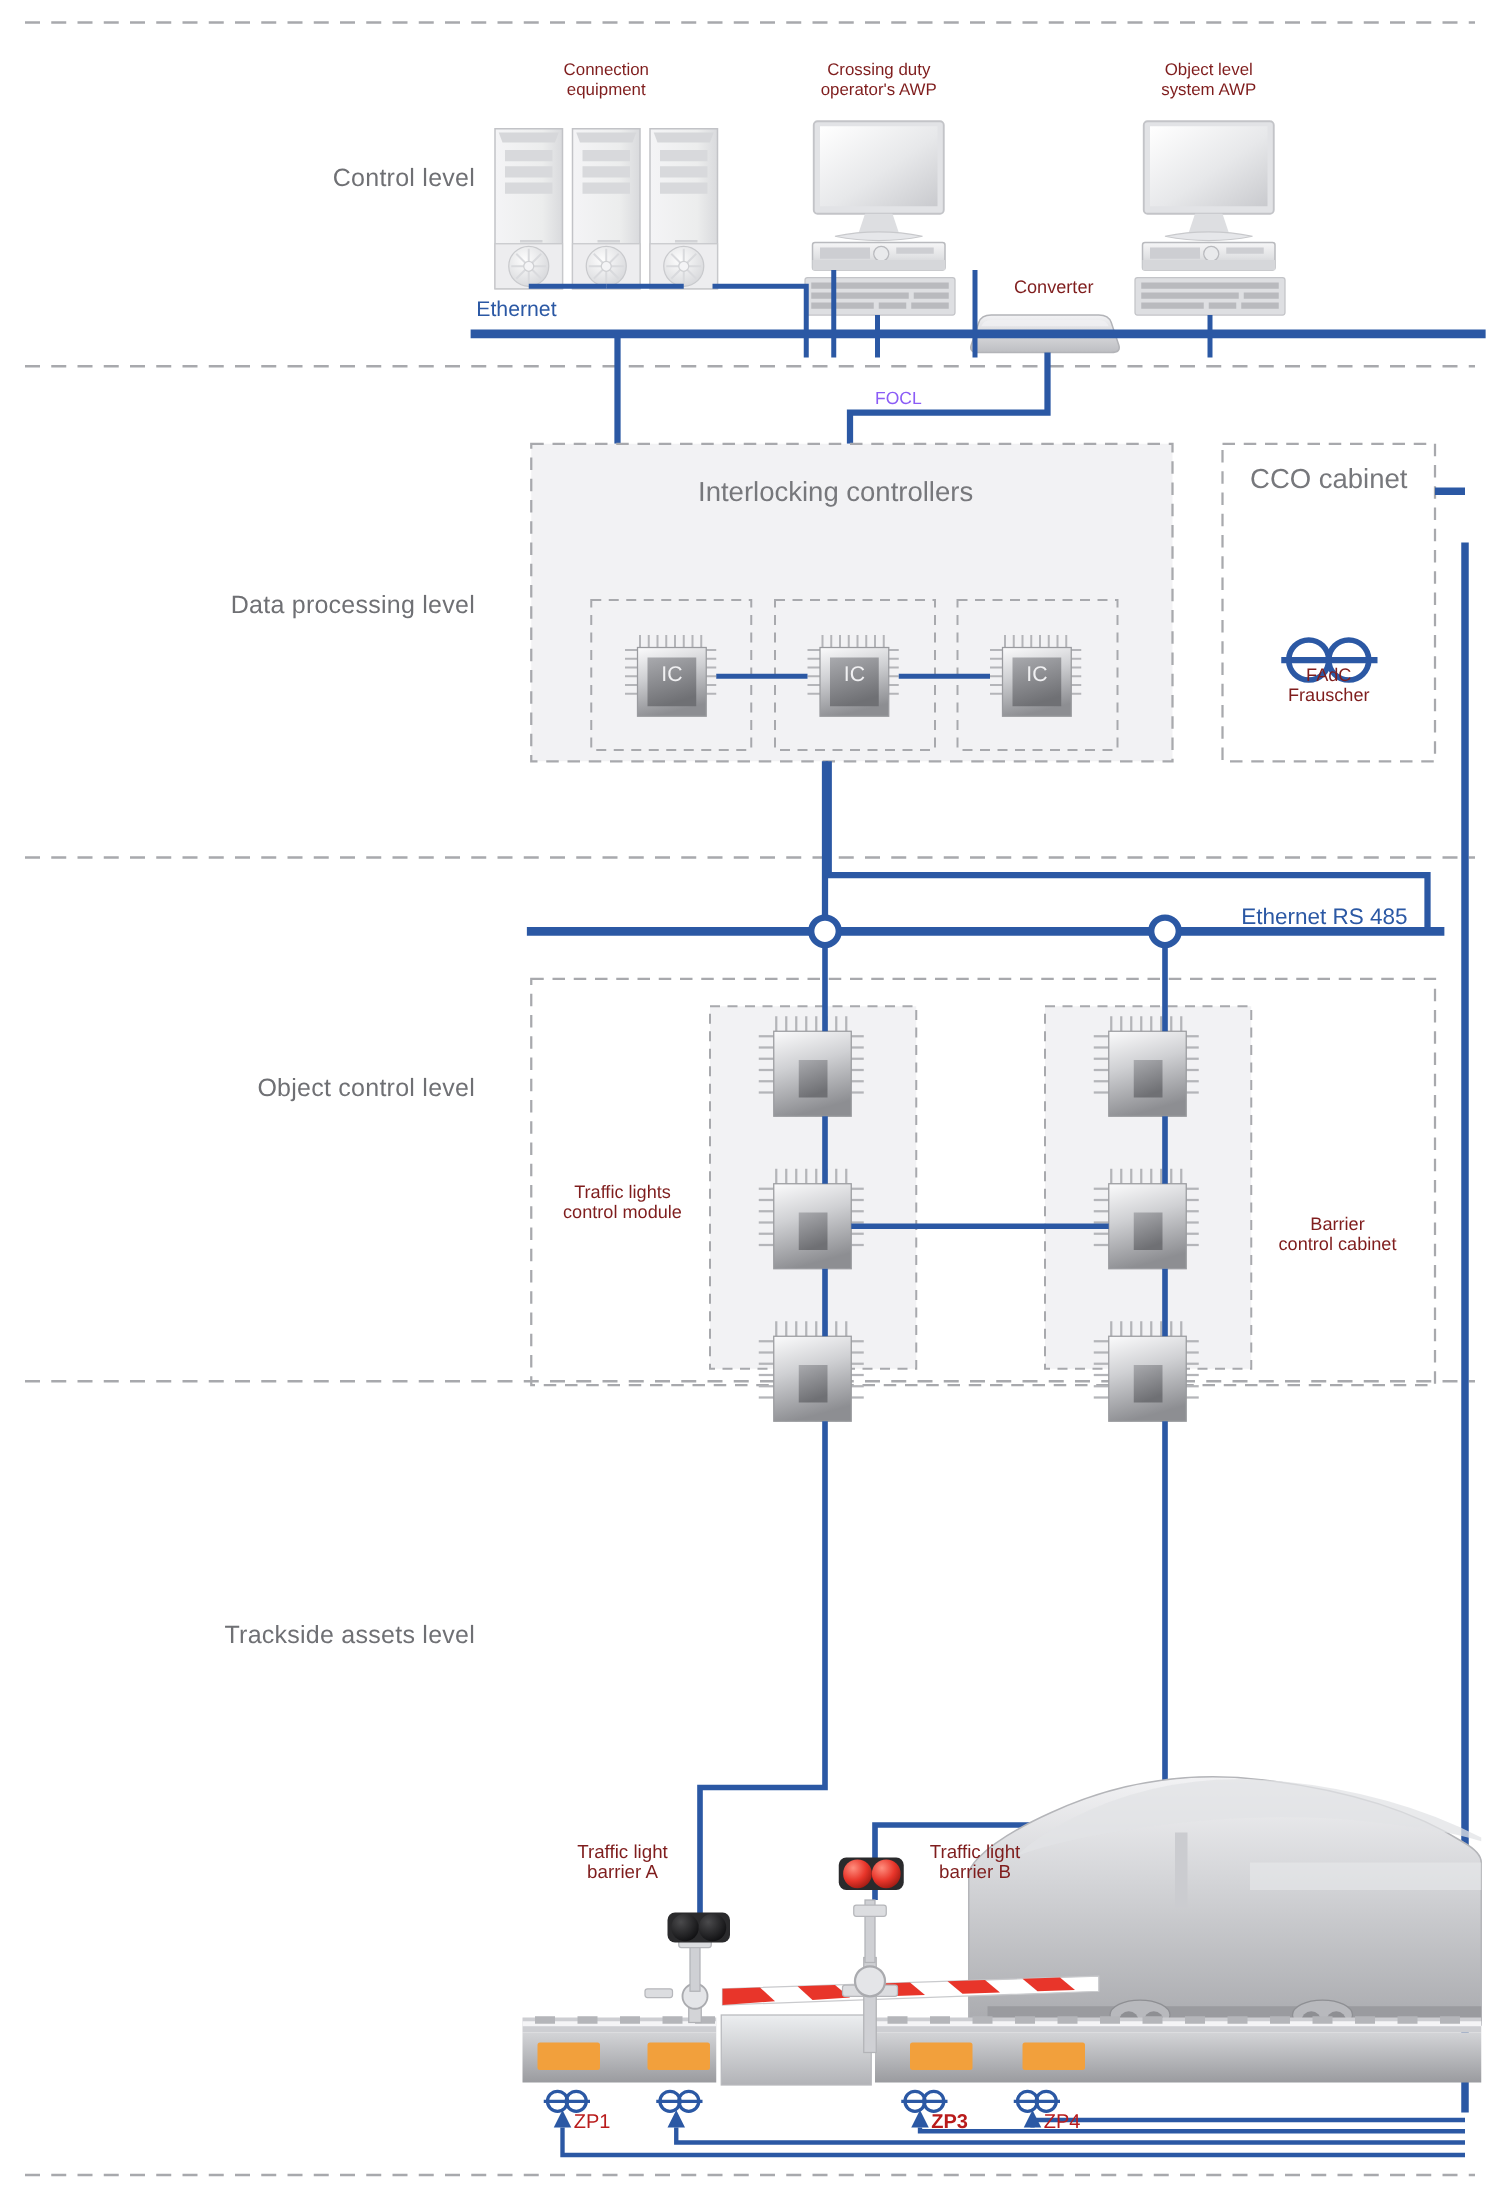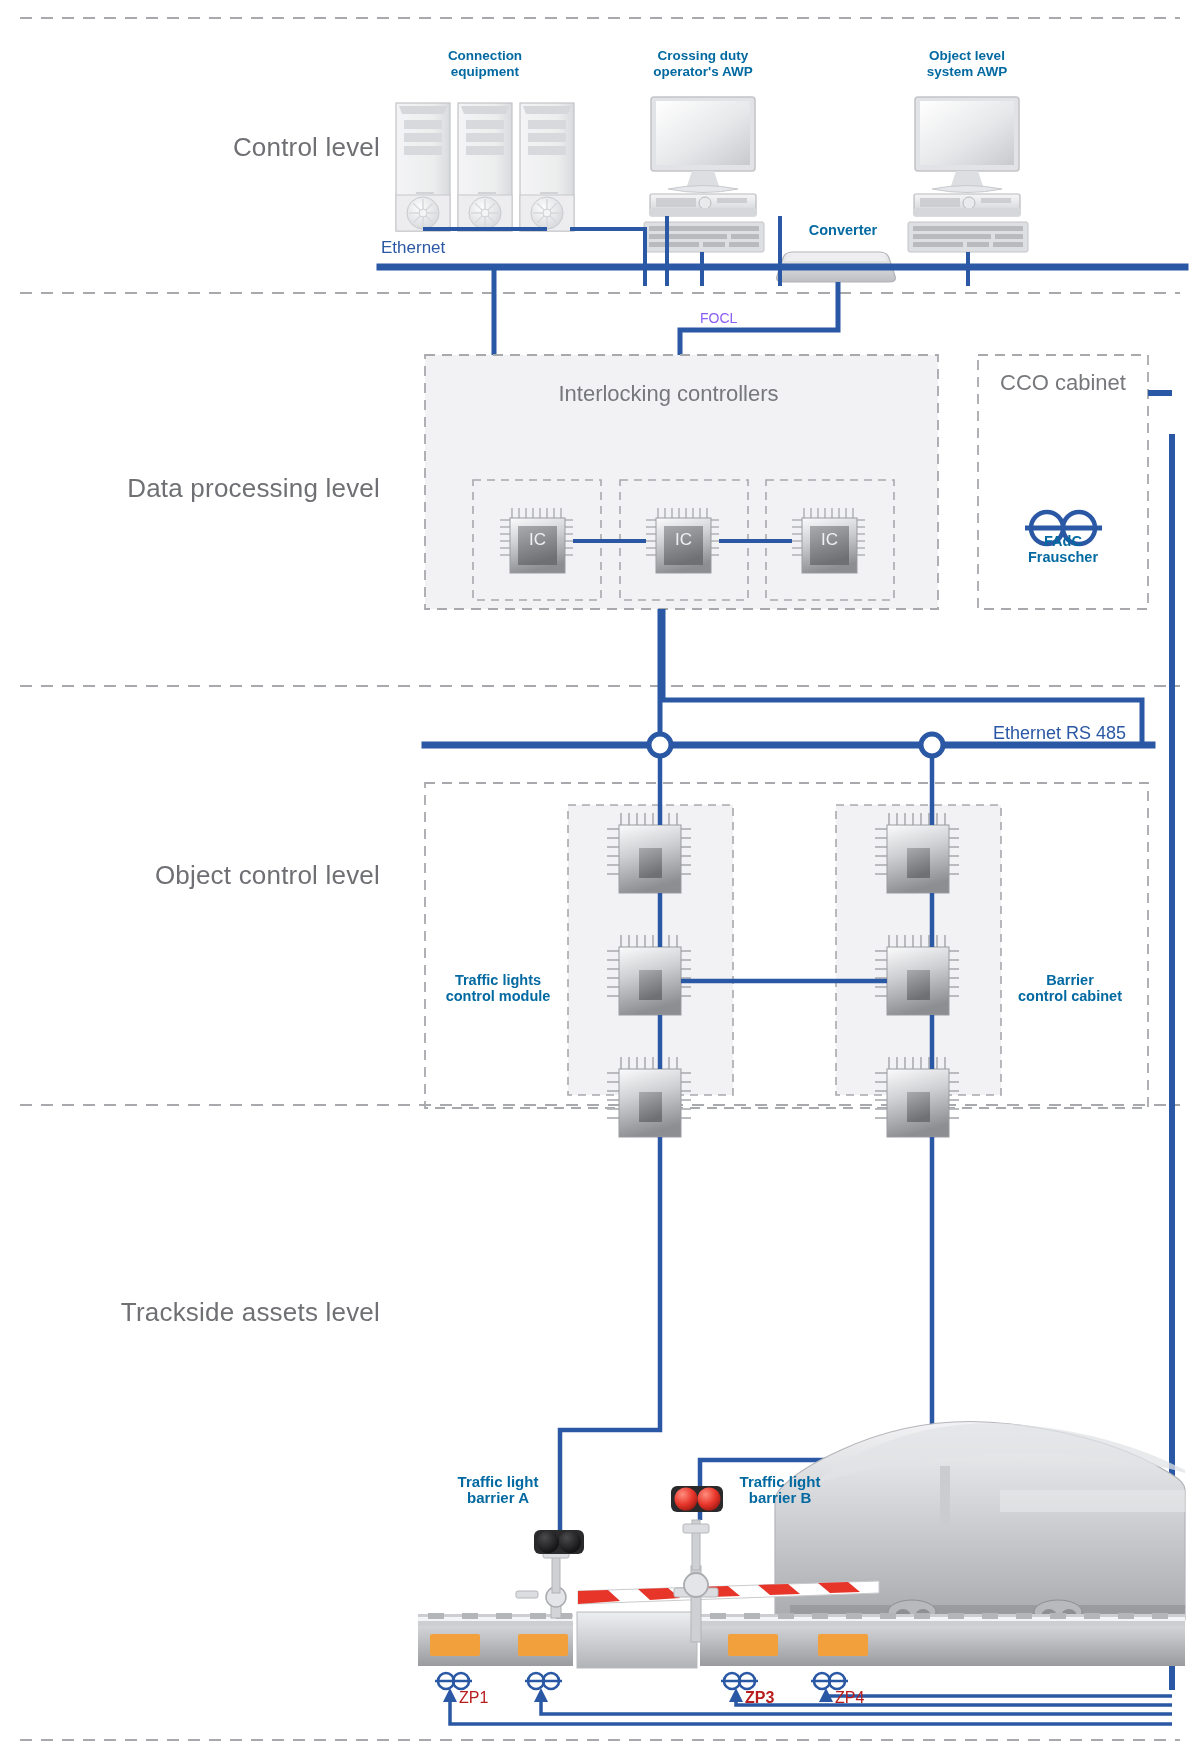--- a/index.html
+++ b/index.html
@@ -1,23 +1,23 @@
 <!DOCTYPE html>
 <html><head>
 <meta charset="utf-8">
 <style>
   html,body{margin:0;padding:0;background:#ffffff;}
   body{width:1200px;height:1758px;position:relative;overflow:hidden;
        font-family:"Liberation Sans", sans-serif;color:#6e6e73;}
   .root{position:absolute;inset:0;}
   svg.canvas{position:absolute;left:0;top:0;width:1200px;height:1758px;}
-  .lvl-label{position:absolute;font-size:26px;color:#6f7074;letter-spacing:.2px;
+  .lvl-label{position:absolute;font-size:20px;color:#6f7074;letter-spacing:.2px;
              white-space:nowrap;text-align:right;}
-  .cap{position:absolute;font-size:13.5px;color:#0369a1;text-align:center;
-       line-height:16px;white-space:pre-line;font-weight:bold;}
+  .cap{position:absolute;font-size:13.5px;color:#7f1d1d;text-align:center;
+       line-height:16px;white-space:pre-line;}
   .net-label{position:absolute;font-size:17px;color:#2b58a4;white-space:nowrap;}
   .big-label{position:absolute;font-size:22px;color:#77787c;white-space:nowrap;}
   .focl{position:absolute;font-size:14px;color:#8b5cf6;white-space:nowrap;}
   .zp{position:absolute;font-size:16px;color:#b91c1c;white-space:nowrap;}
 </style>
 </head>
 <body>
 
 <div class="root">
 
@@ -773,21 +773,21 @@
 
   <div class="cap" style="left:978px;top:533px;width:170px;font-size:14.5px;top:533px;">FAdC
 Frauscher</div>
 
   <div style="position:absolute;left:511px;top:530px;width:53px;text-align:center;font-size:17px;color:#f0f0f2;">IC</div>
   <div style="position:absolute;left:657px;top:530px;width:53px;text-align:center;font-size:17px;color:#f0f0f2;">IC</div>
   <div style="position:absolute;left:803px;top:530px;width:53px;text-align:center;font-size:17px;color:#f0f0f2;">IC</div>
 
   <div class="net-label" style="left:993px;top:723px;font-size:18px;">Ethernet RS 485</div>
 
-  <div class="cap" style="left:428px;top:972px;width:140px;font-size:14.5px;text-align:center;">Traffic lights
+  <div class="cap" style="left:428px;top:946px;width:140px;font-size:14.5px;text-align:center;">Traffic lights
 control module</div>
   <div class="cap" style="left:1000px;top:972px;width:140px;font-size:14.5px;">Barrier
 control cabinet</div>
 
   <div class="cap" style="left:428px;top:1474px;width:140px;font-size:15px;">Traffic light
 barrier A</div>
   <div class="cap" style="left:710px;top:1474px;width:140px;font-size:15px;">Traffic light
 barrier B</div>
 
   <div class="zp" style="left:459px;top:1689px;">ZP1</div>

